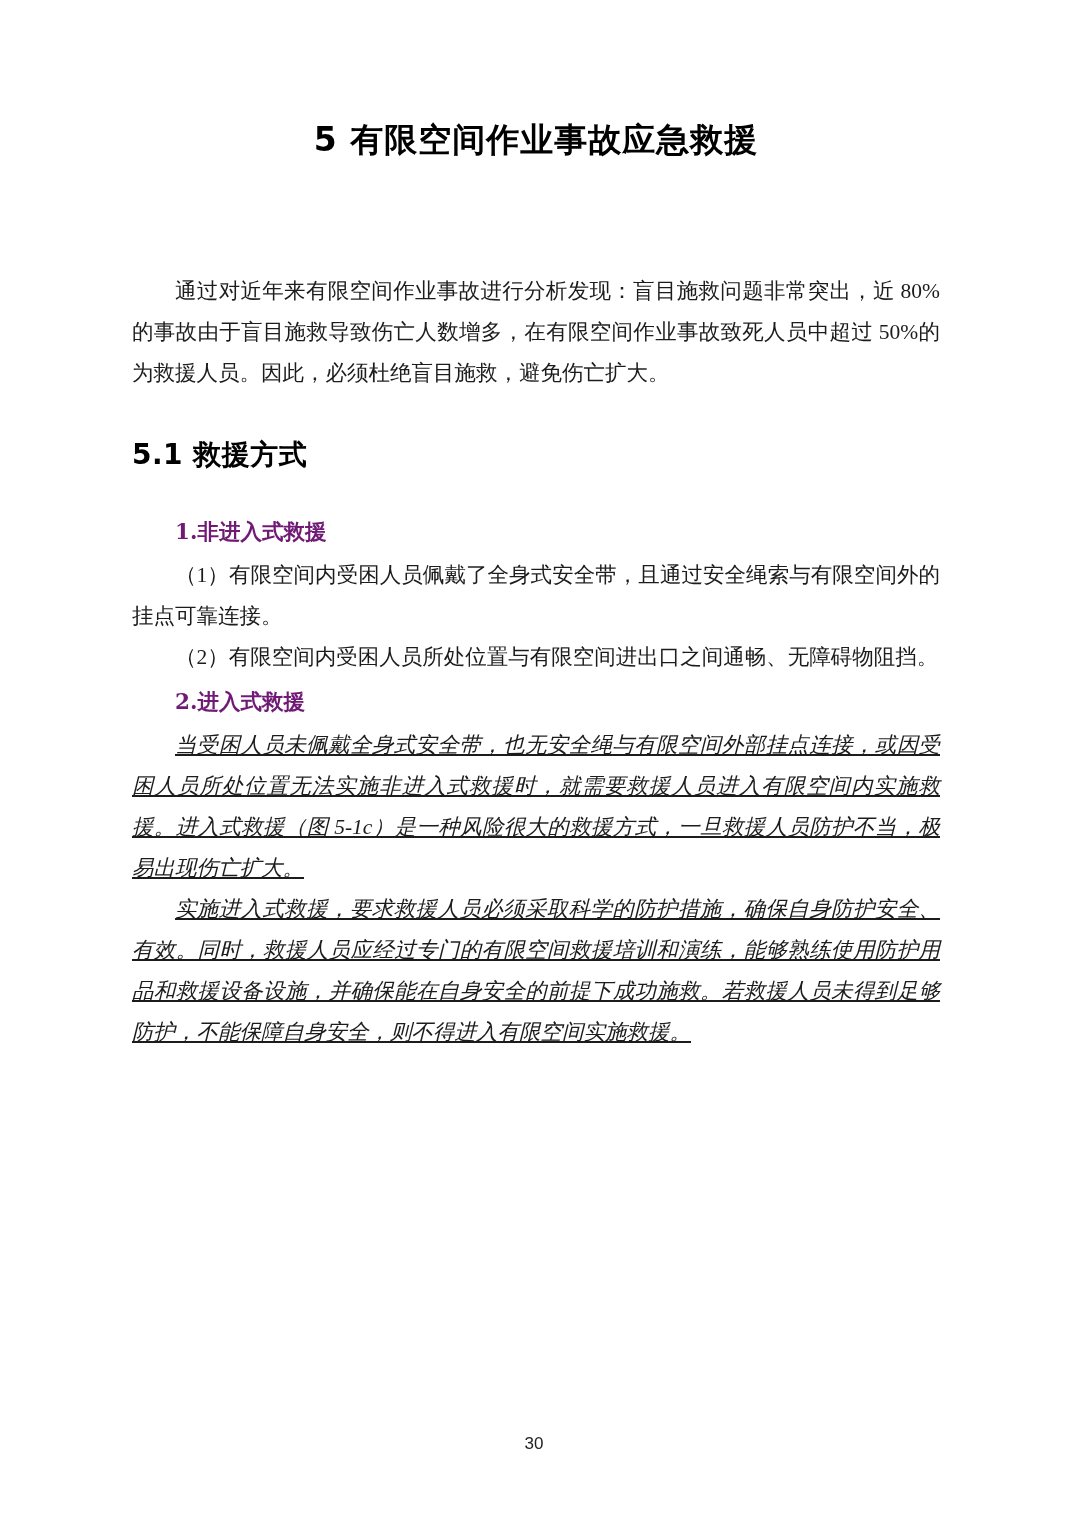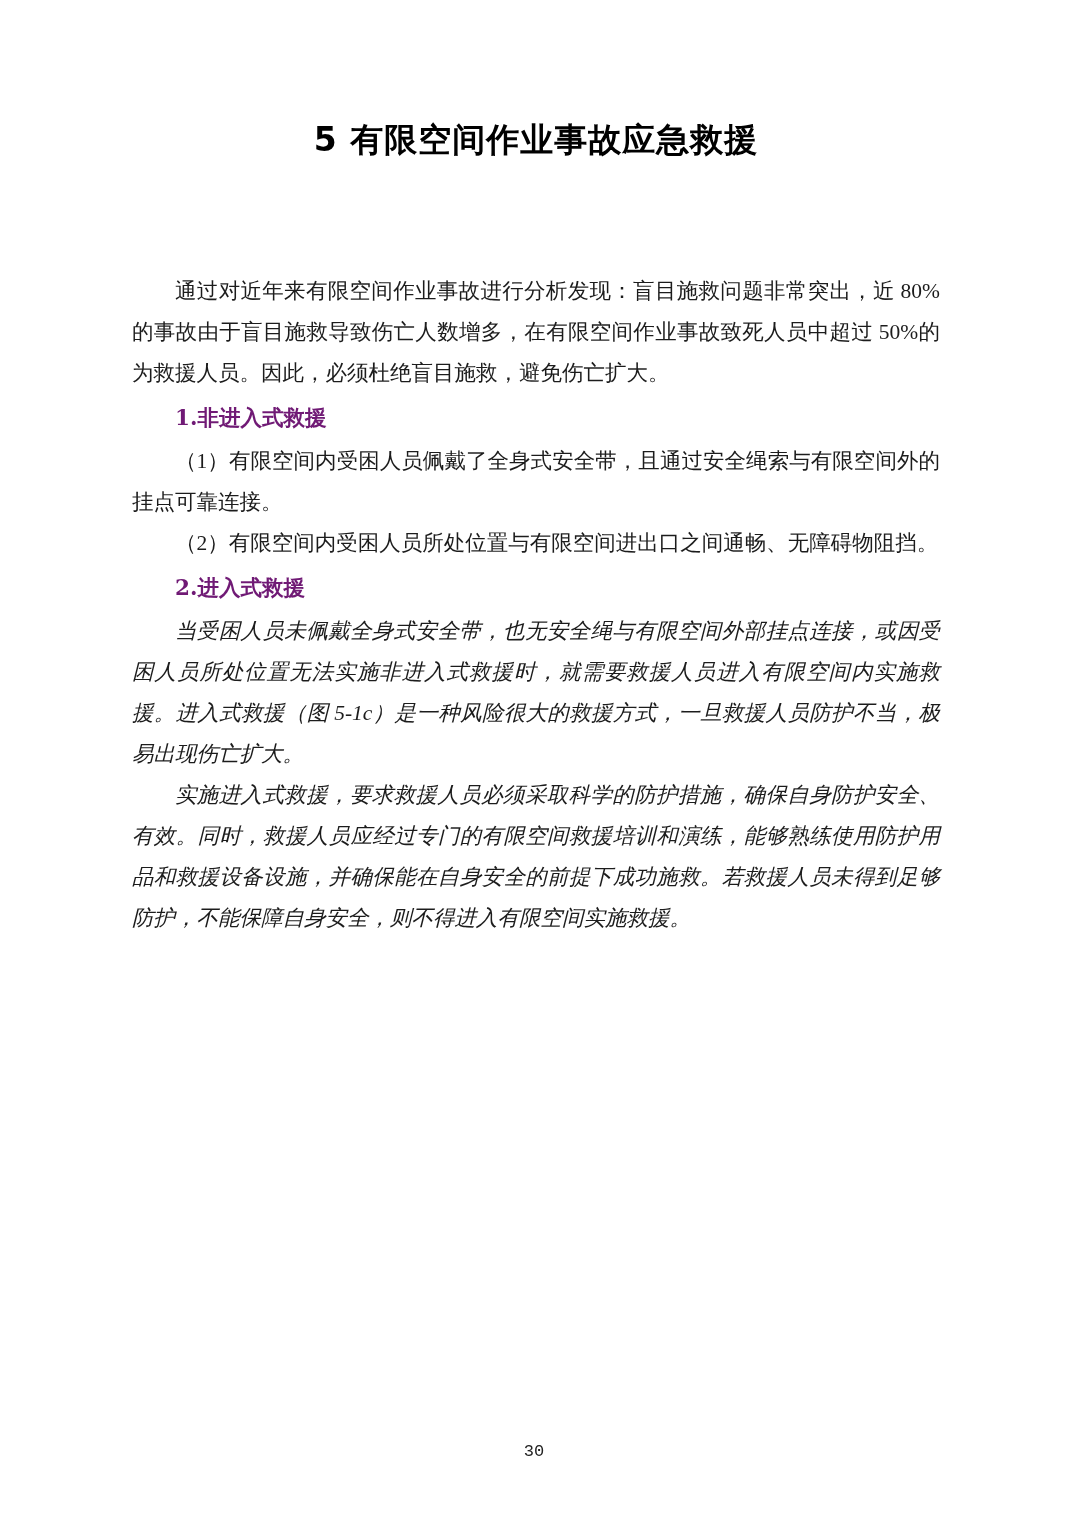--- a/index.html
+++ b/index.html
@@ -29,58 +29,60 @@
   }
   .para {
     font-size: 21.5px;
     line-height: 41px;
     text-align: justify;
     text-indent: 2em;
     color: #1c1c1c;
   }
   .kai {
     font-style: italic;
+    text-decoration: underline;
   }
   .section-heading {
     font-family: "DejaVu Sans", "Liberation Sans", sans-serif;
     font-weight: 700;
     font-size: 28px;
     color: #000000;
     margin-top: 42px;
     margin-bottom: 34px;
     letter-spacing: 0.5px;
   }
   .subheading {
     font-size: 21.5px;
     line-height: 47px;
     font-weight: 700;
     text-indent: 2em;
     color: #701a75;
     font-family: "DejaVu Serif", "Liberation Serif", serif;
   }
   .footer {
     position: absolute;
-    bottom: 65px;
+    bottom: 72px;
     left: 0;
     width: 100%;
     text-align: center;
     font-size: 17px;
     color: #222222;
-    font-family: Liberation Mono, monospace;
+    font-family: Liberation Sans, sans-serif;
   }
 </style>
 </head>
 <body>
 
 <div class="page">
 
   <h1 class="title">5 有限空间作业事故应急救援</h1>
 
   <p class="para">通过对近年来有限空间作业事故进行分析发现：盲目施救问题非常突出，近 80%的事故由于盲目施救导致伤亡人数增多，在有限空间作业事故致死人员中超过 50%的为救援人员。因此，必须杜绝盲目施救，避免伤亡扩大。</p>
 
+  <h2 class="section-heading">5.1 救援方式</h2>
 
 
   <p class="subheading">1.非进入式救援</p>
 
 
   <p class="para">（1）有限空间内受困人员佩戴了全身式安全带，且通过安全绳索与有限空间外的挂点可靠连接。</p>
 
   <p class="para">（2）有限空间内受困人员所处位置与有限空间进出口之间通畅、无障碍物阻挡。</p>
 
   <p class="subheading">2.进入式救援</p>

